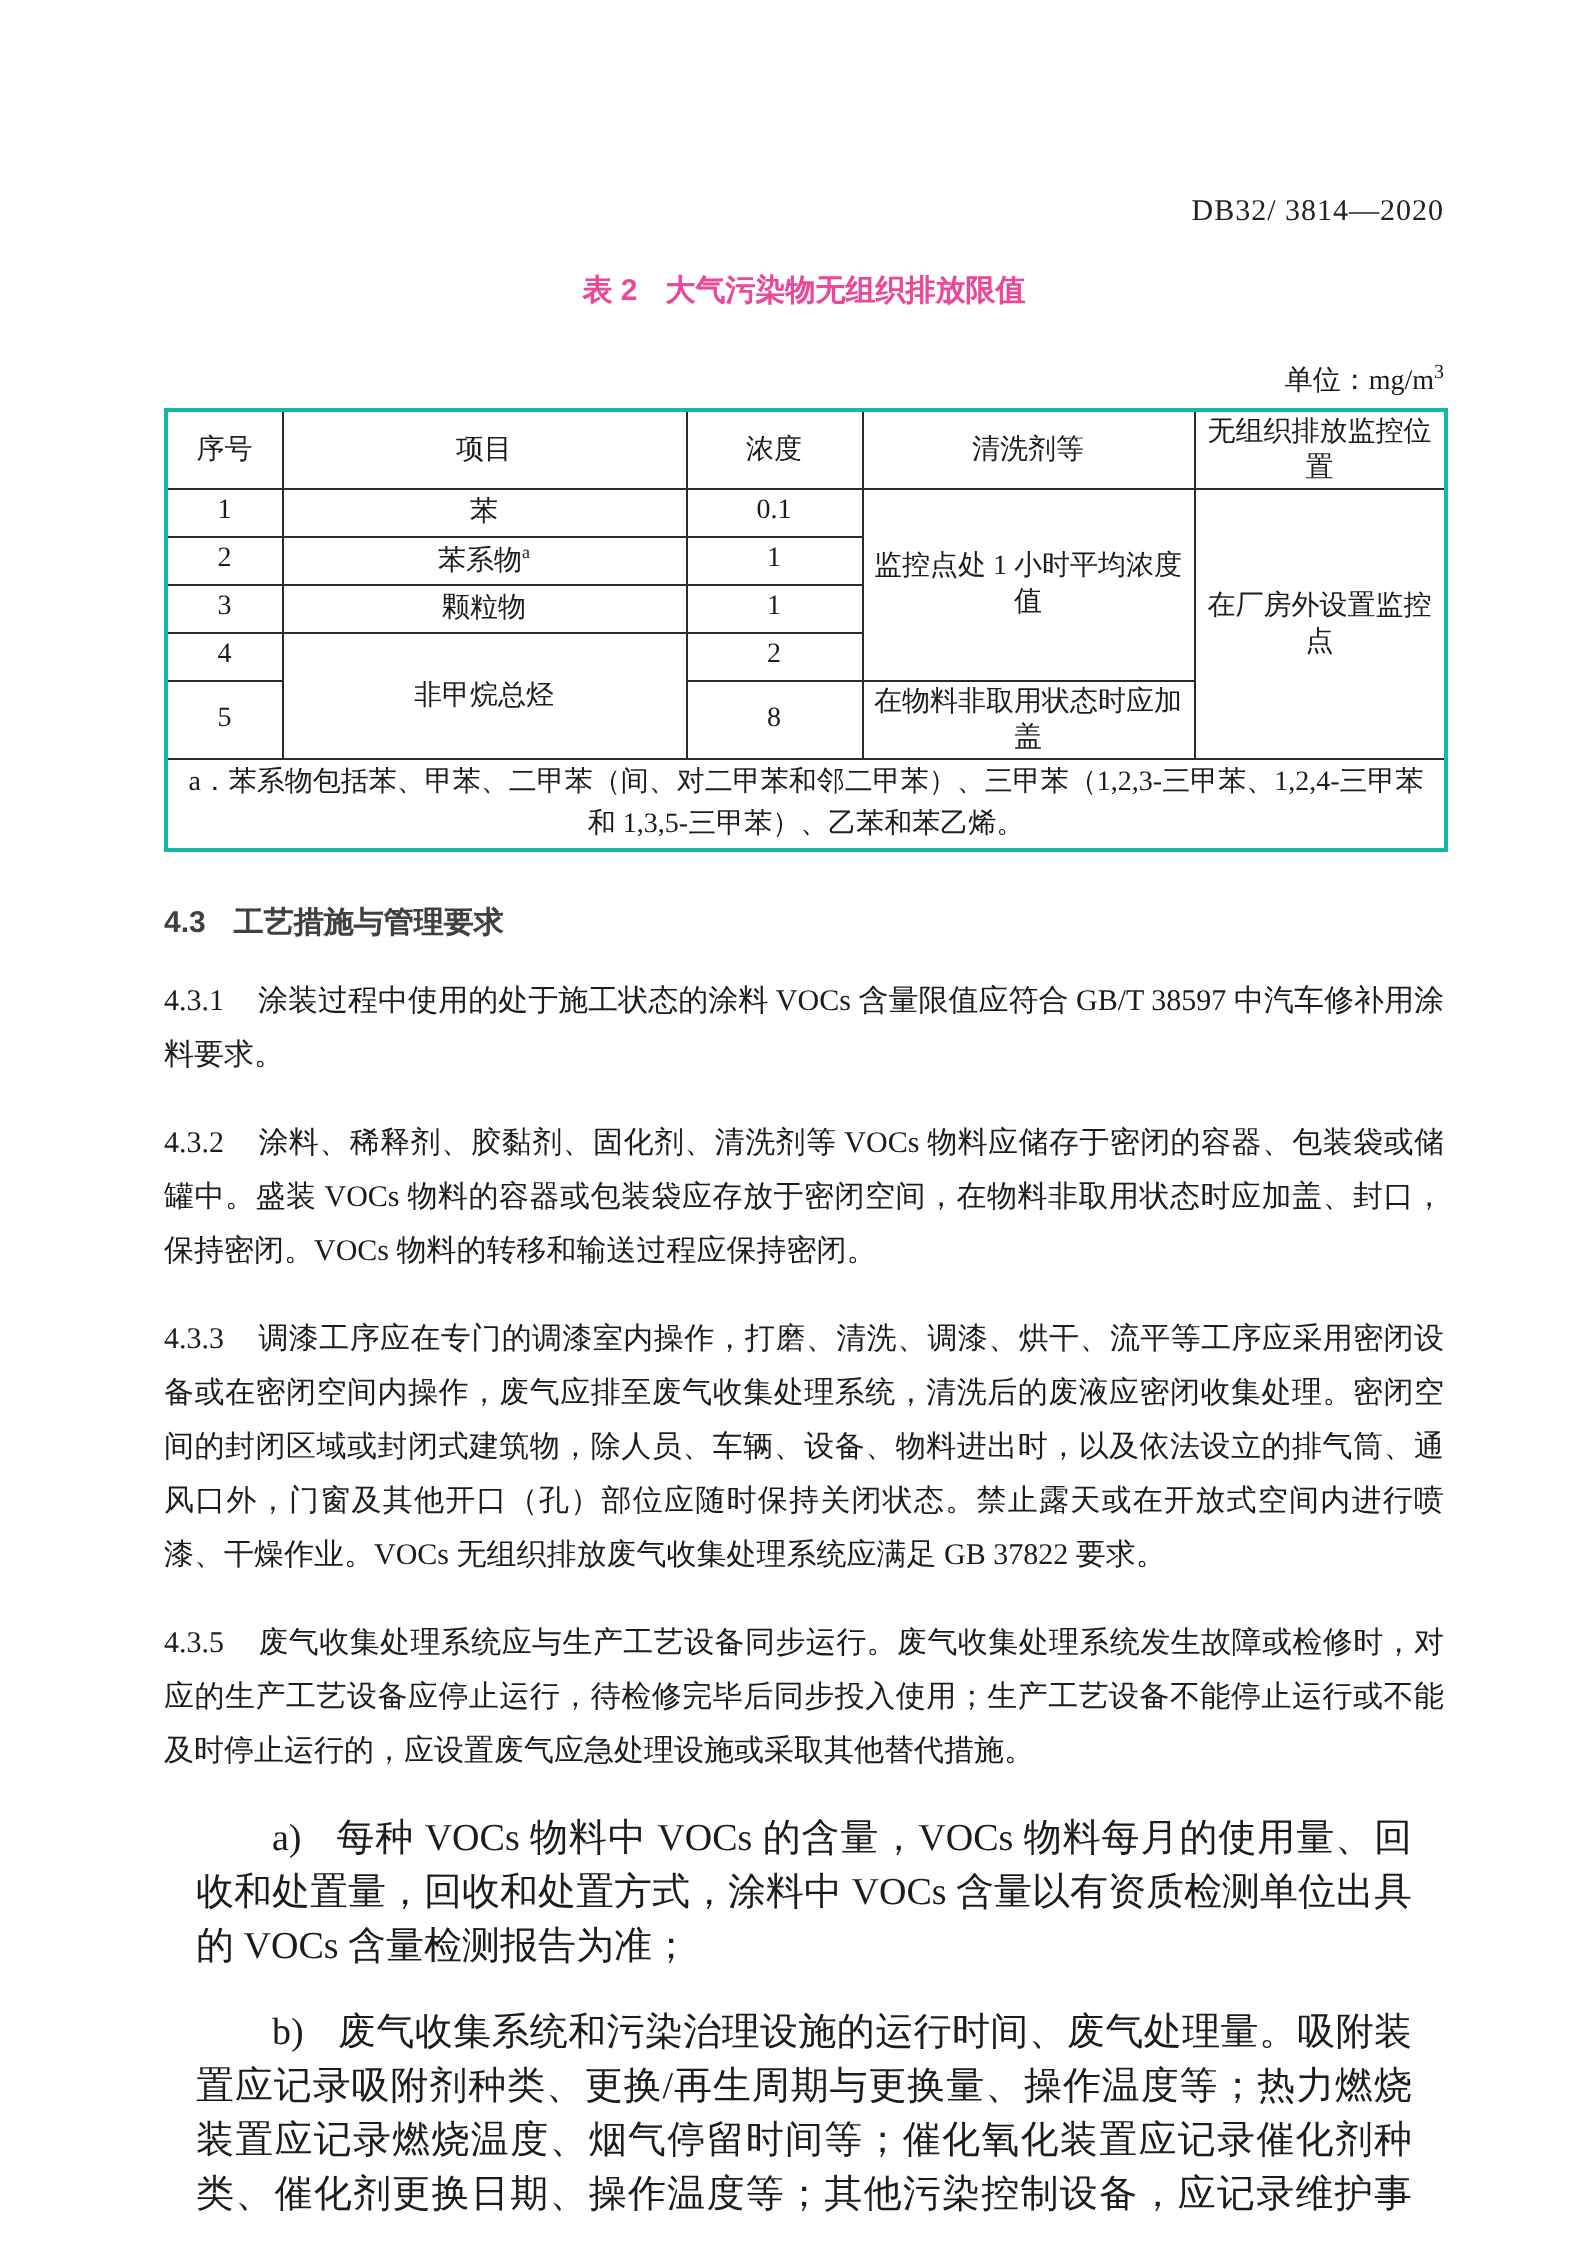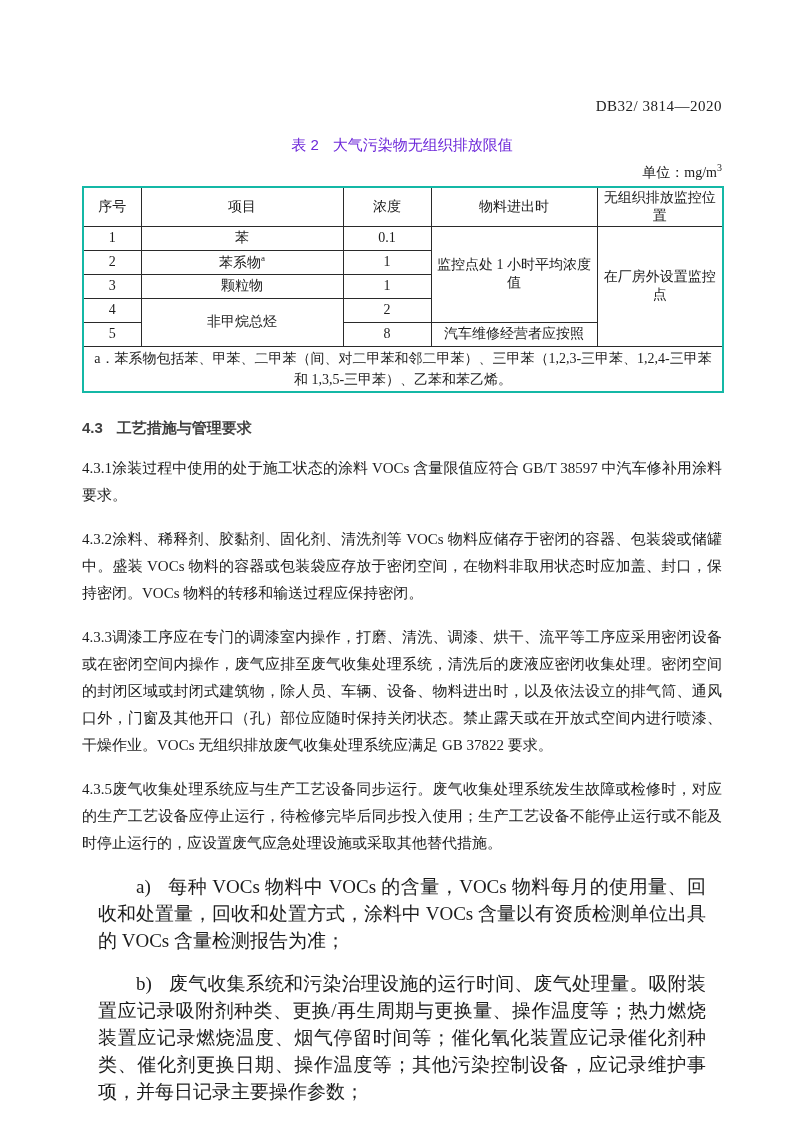--- a/index.html
+++ b/index.html
@@ -16,30 +16,30 @@
   }
   .doc-number {
     text-align: right;
     font-size: 15px;
     letter-spacing: 0.5px;
     color: #222;
   }
   .table-caption {
     text-align: center;
     font-family: "Liberation Sans", "DejaVu Sans", sans-serif;
-    font-weight: normal;
+    font-weight: bold;
     font-size: 15px;
     margin-top: 21px;
-    color: #6d28d9;
+    color: #ec4899;
   }
   .caption-gap { display: inline-block; width: 14px; }
   .unit-line {
     text-align: right;
     font-size: 14px;
-    margin-top: 7px;
+    margin-top: 26px;
     margin-bottom: 4px;
     color: #1a1a1a;
   }
   .unit-line sup { font-size: 10px; }
   table.limits {
     width: 100%;
     border-collapse: collapse;
     table-layout: fixed;
     font-size: 14px;
     color: #1c1c1c;
@@ -70,21 +70,21 @@
     color: #404040;
   }
   .section-heading .hnum { margin-right: 14px; }
   .para {
     font-size: 15px;
     line-height: 27px;
     text-align: justify;
     margin: 17px 0 0 0;
     color: #1c1c1c;
   }
-  .para .pnum { margin-right: 0; white-space: nowrap; }
+  .para .pnum { margin-right: 17px; white-space: nowrap; }
   .list-para {
     font-size: 19px;
     line-height: 27px;
     text-align: justify;
     margin: 16px;
     text-indent: 2em;
     color: #1c1c1c;
   }
   .list-para .marker { margin-right: 17px; }
 </style>
@@ -109,21 +109,21 @@
         <col style="width:202px">
         <col style="width:88px">
         <col style="width:166px">
         <col style="width:126px">
     </colgroup>
     <tbody>
         <tr>
       <th>序号</th>
       <th>项目</th>
       <th>浓度</th>
-      <th>物料进出时</th>
+      <th>清洗剂等</th>
       <th>无组织排放监控位置</th>
     </tr>
     <tr>
       <td>1</td>
       <td>苯</td>
       <td>0.1</td>
       <td rowspan="4">监控点处 1 小时平均浓度值</td>
       <td rowspan="5">在厂房外设置监控点</td>
     </tr>
     <tr>
@@ -137,21 +137,21 @@
       <td>1</td>
     </tr>
     <tr>
       <td>4</td>
       <td rowspan="2">非甲烷总烃</td>
       <td>2</td>
     </tr>
     <tr>
       <td>5</td>
       <td>8</td>
-      <td>汽车维修经营者应按照</td>
+      <td>在物料非取用状态时应加盖</td>
     </tr>
     <tr>
       <td colspan="5" class="footnote-cell">a．苯系物包括苯、甲苯、二甲苯（间、对二甲苯和邻二甲苯）、三甲苯（1,2,3-三甲苯、1,2,4-三甲苯和 1,3,5-三甲苯）、乙苯和苯乙烯。</td>
     </tr>
   </tbody>
     </table>
 
   <h2 class="section-heading">
     <span class="hnum">4.3</span><span>工艺措施与管理要求</span>
   </h2>

